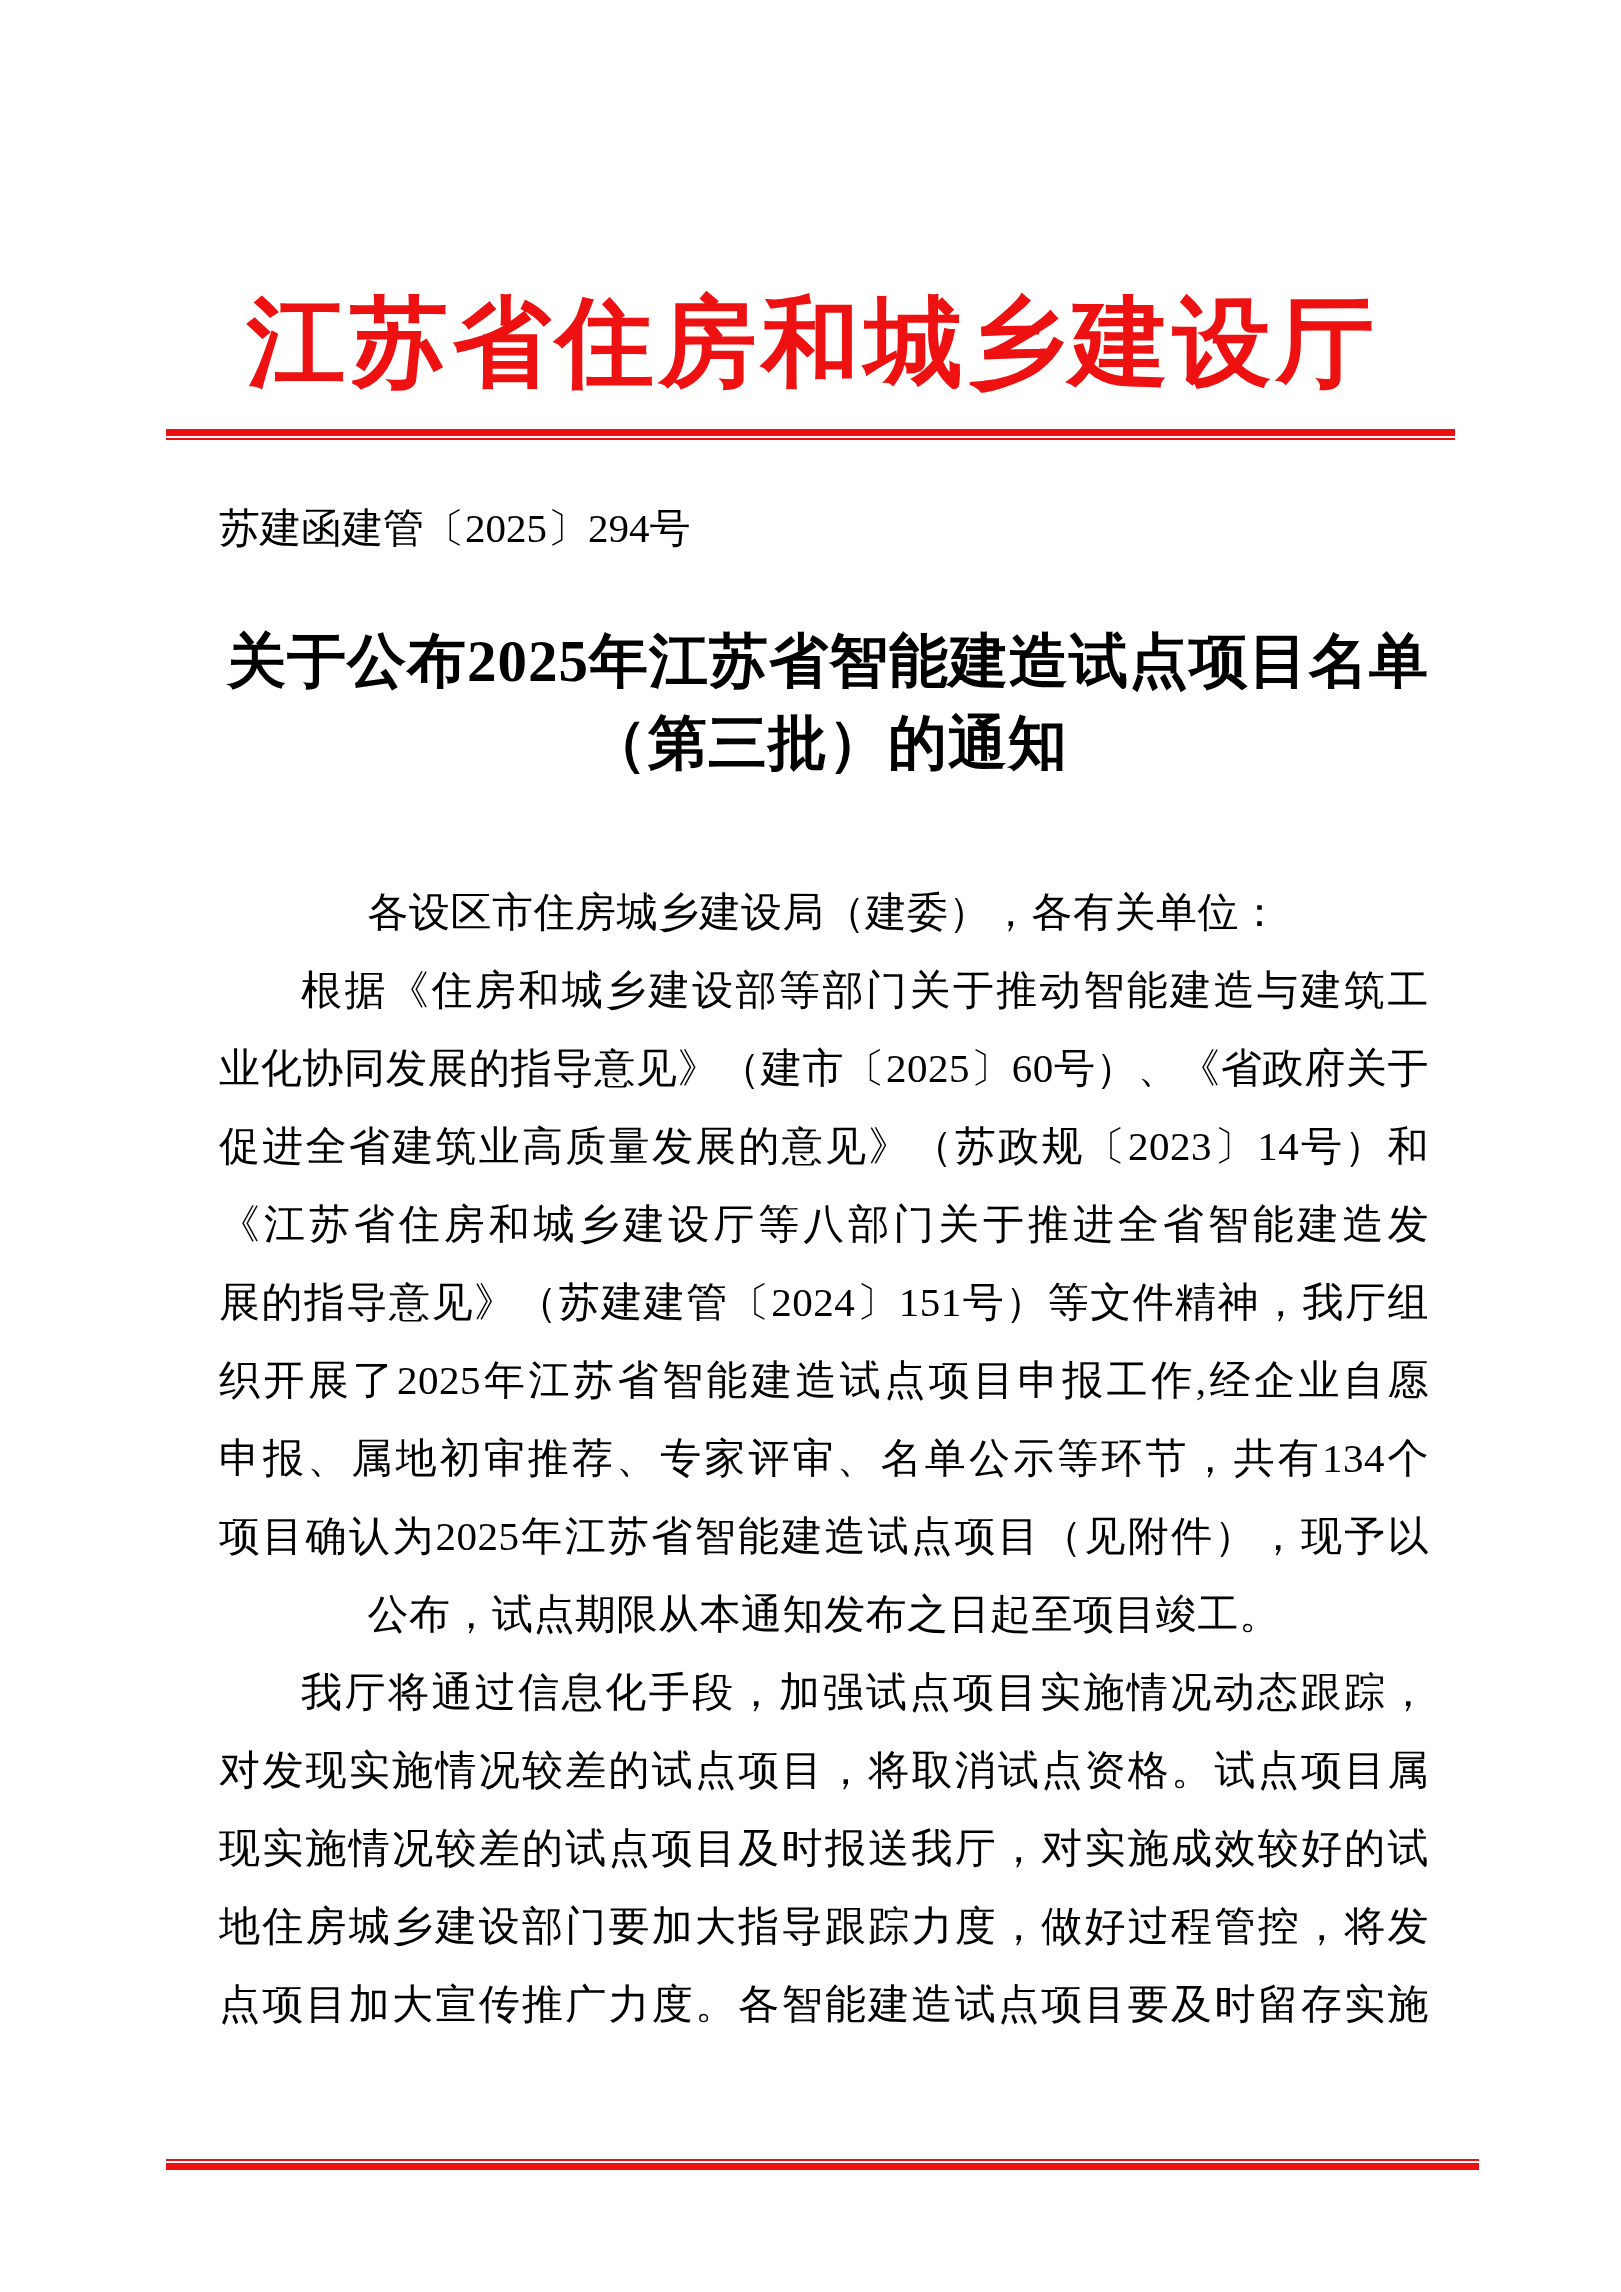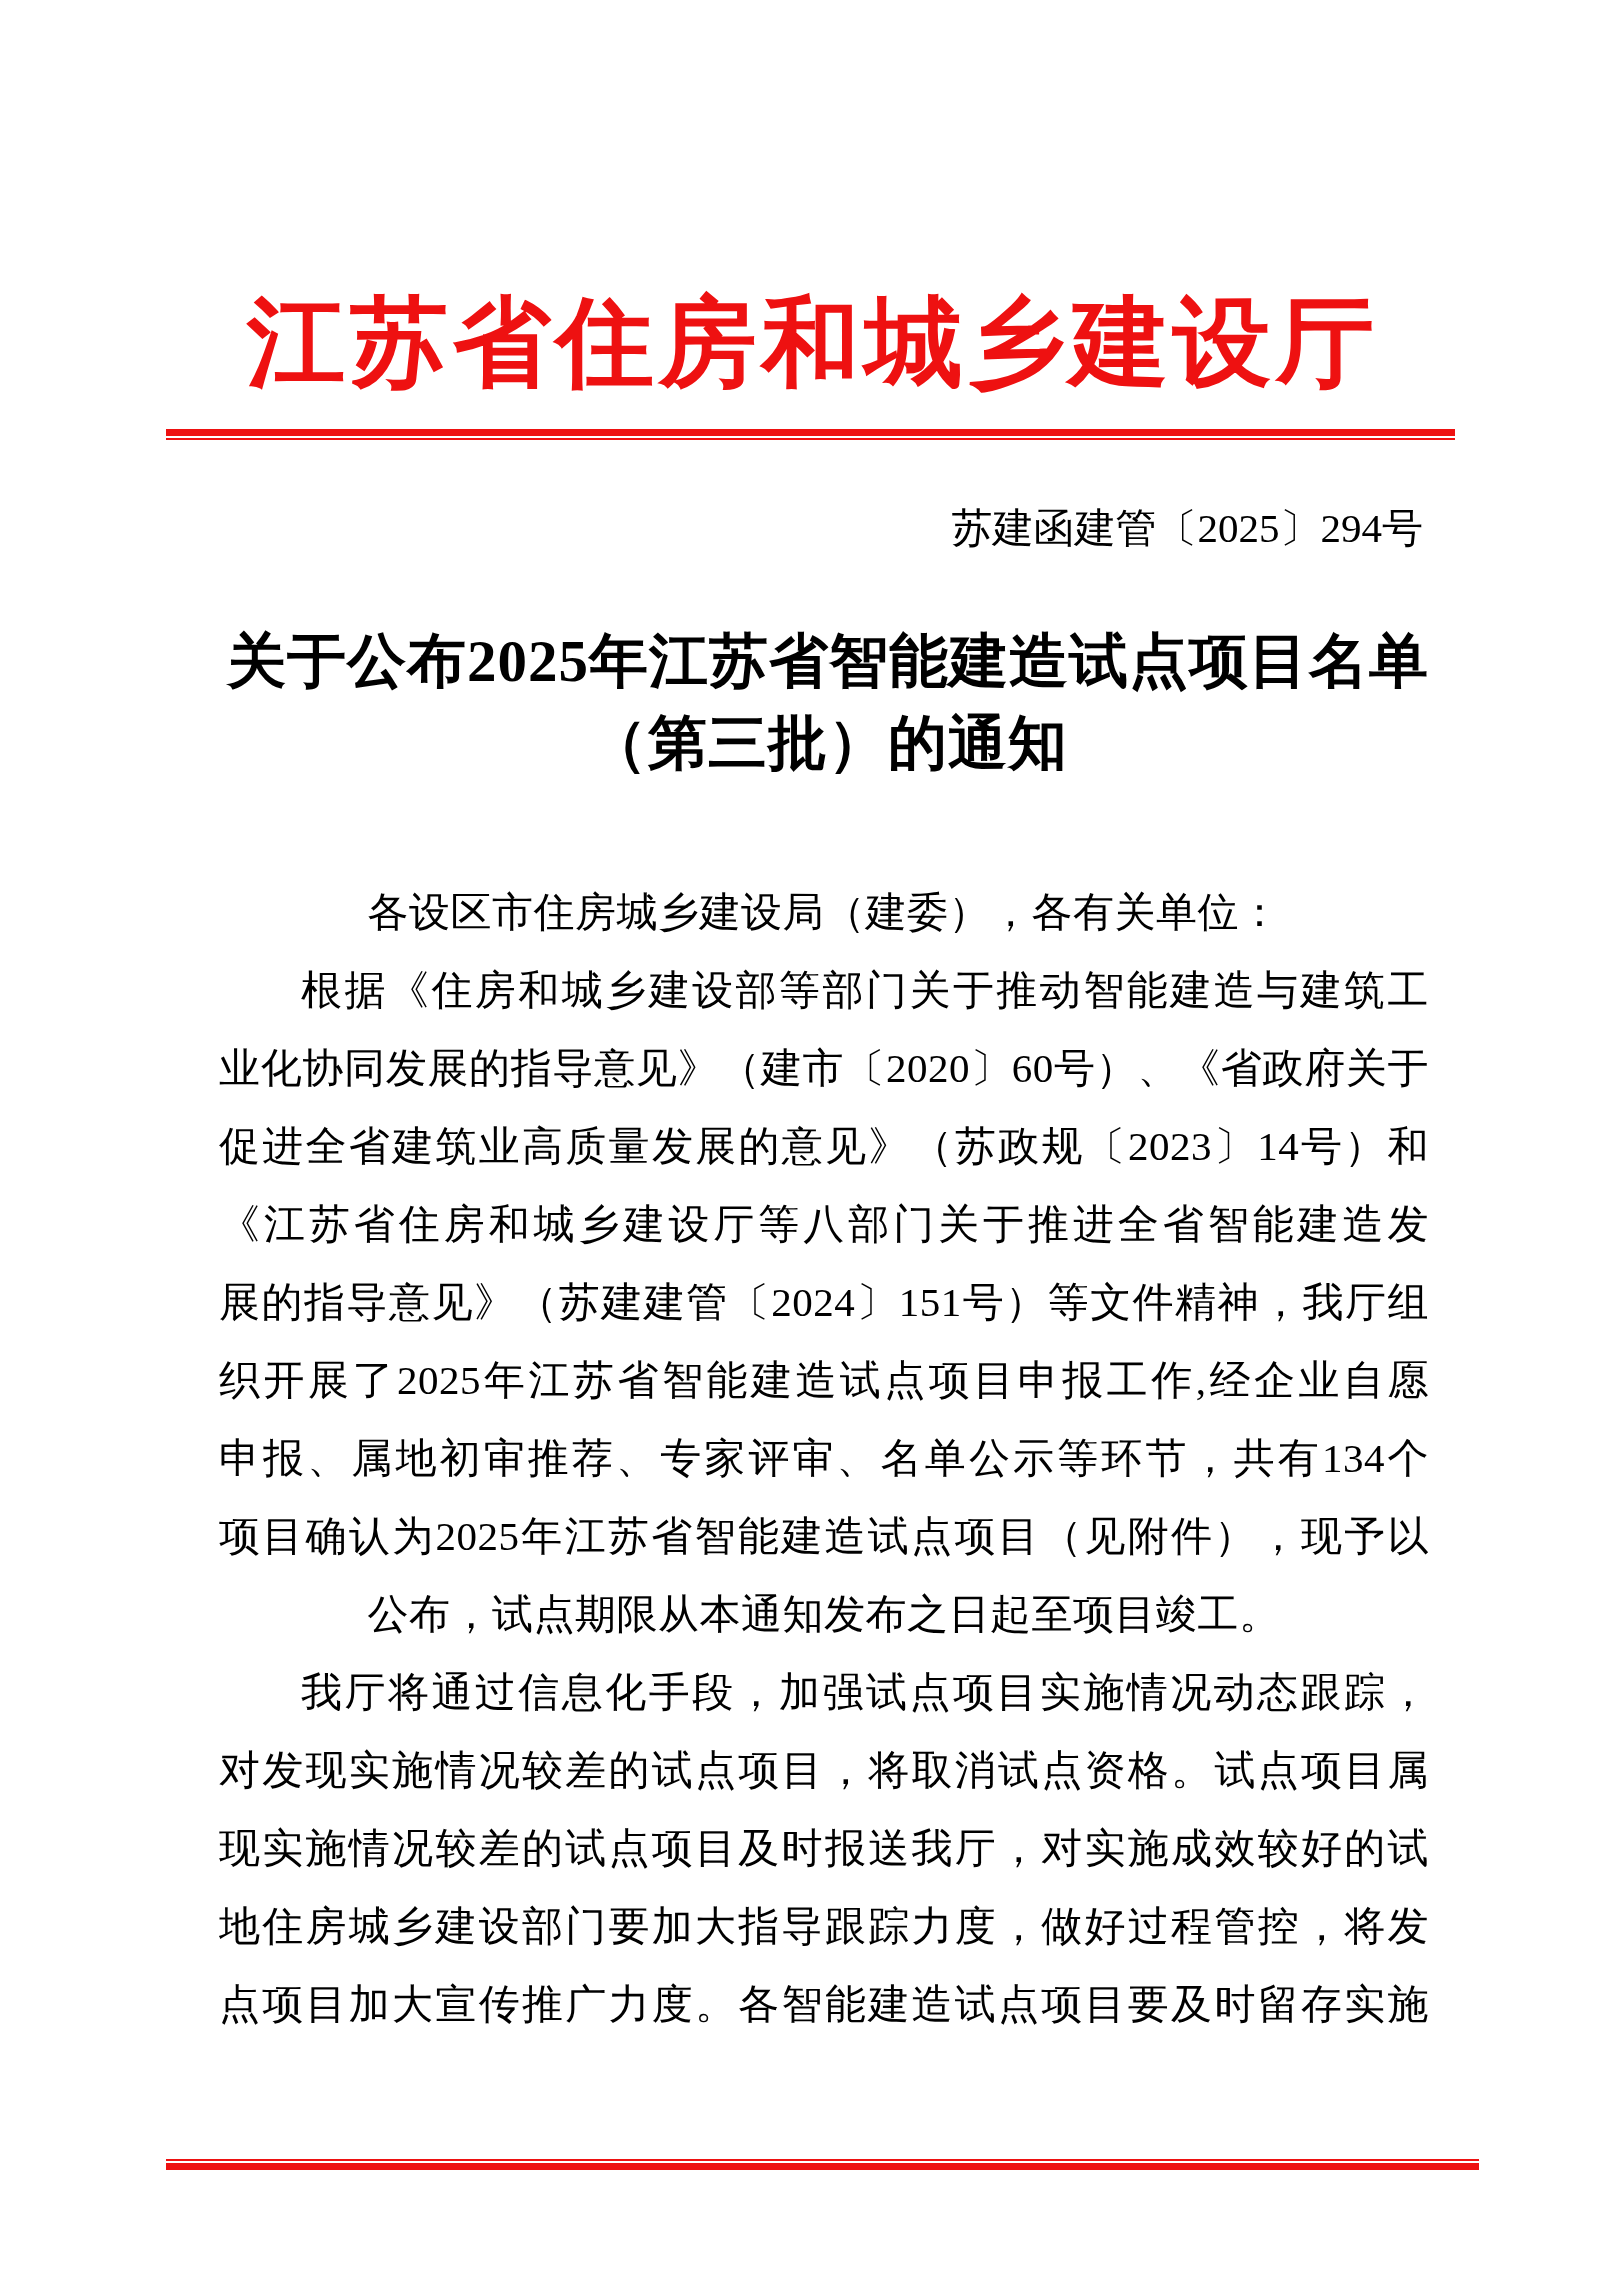--- a/index.html
+++ b/index.html
@@ -37,21 +37,21 @@
     height: 2px;
     background: #ffffff;
     border-top: 7.8px solid var(--accent);
     border-bottom: 2.9px solid var(--accent);
   }
   .doc-number {
     position: absolute;
     top: 469px;
     left: 219px;
     width: 1210px;
-    text-align: right;
+    text-align: left;
     padding-right: 5.9px;
     box-sizing: border-box;
     font-size: 41px;
     line-height: 55px;
     white-space: nowrap;
   }
   .title-block {
     position: absolute;
     top: 588px;
     left: 223px;
@@ -105,21 +105,21 @@
   <div class="doc-number">苏建函建管〔2025〕294号</div>
 
   <div class="title-block">
     <div>关于公布2025年江苏省智能建造试点项目名单</div>
     <div>（第三批）的通知</div>
   </div>
 
   <div class="body-block">
       <div class="body-line">各设区市住房城乡建设局（建委），各有关单位：</div>
       <div class="body-line indent fill">根据《住房和城乡建设部等部门关于推动智能建造与建筑工</div>
-      <div class="body-line fill">业化协同发展的指导意见》（建市〔2020〕60号）、《省政府关于</div>
+      <div class="body-line fill">业化协同发展的指导意见》（建市〔2025〕60号）、《省政府关于</div>
       <div class="body-line fill">促进全省建筑业高质量发展的意见》（苏政规〔2023〕14号）和</div>
       <div class="body-line fill">《江苏省住房和城乡建设厅等八部门关于推进全省智能建造发</div>
       <div class="body-line fill">展的指导意见》（苏建建管〔2024〕151号）等文件精神，我厅组</div>
       <div class="body-line fill">织开展了2025年江苏省智能建造试点项目申报工作,经企业自愿</div>
       <div class="body-line fill">申报、属地初审推荐、专家评审、名单公示等环节，共有134个</div>
       <div class="body-line fill">项目确认为2025年江苏省智能建造试点项目（见附件），现予以</div>
       <div class="body-line">公布，试点期限从本通知发布之日起至项目竣工。</div>
       <div class="body-line indent fill">我厅将通过信息化手段，加强试点项目实施情况动态跟踪，</div>
       <div class="body-line fill">对发现实施情况较差的试点项目，将取消试点资格。试点项目属</div>
       <div class="body-line fill">现实施情况较差的试点项目及时报送我厅，对实施成效较好的试</div>

